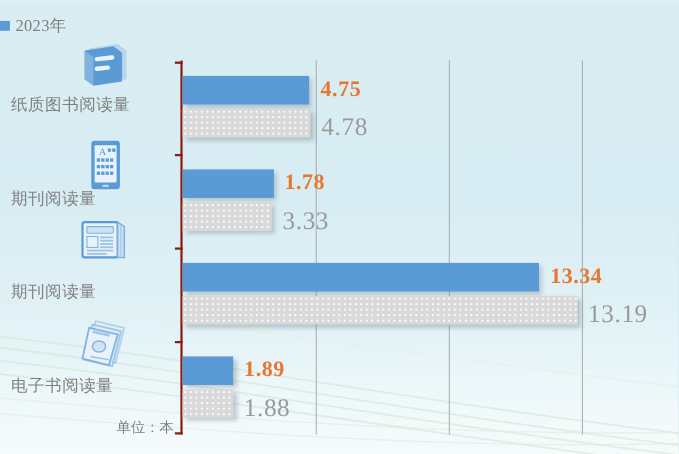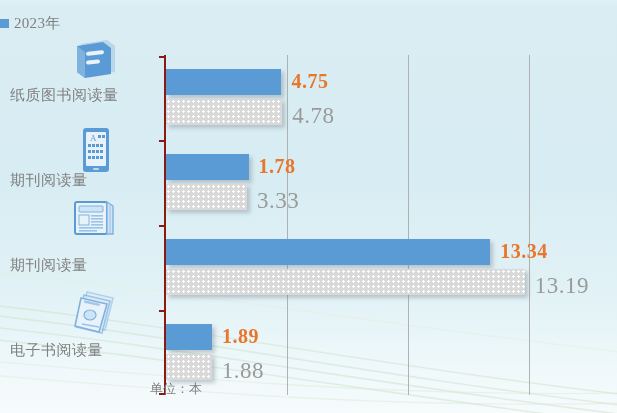--- a/index.html
+++ b/index.html
@@ -75,21 +75,21 @@
     background-image:radial-gradient(#ffffff 34%, transparent 36%);
     background-size:5px 5px;
     box-shadow:3px 3px 4px rgba(120,130,140,.40);
   }
   .val{
     position:absolute;white-space:nowrap;font-family:"Liberation Serif", serif;
   }
   .val-2023{font-size:20px;color:#e8762c;font-weight:bold;letter-spacing:.5px;}
   .val-2022{font-size:23px;color:#9a9a9a;letter-spacing:.5px;}
   .unit{
-    position:absolute;left:62px;top:380px;width:140px;text-align:right;
+    position:absolute;left:62px;top:380px;width:140px;text-align:center;
     font-size:13px;color:#808080;font-family:"Liberation Serif", serif;
   }
 </style>
 </head>
 <body>
 
 <div id="stage">
 
   <div class="top-band"></div>
 

